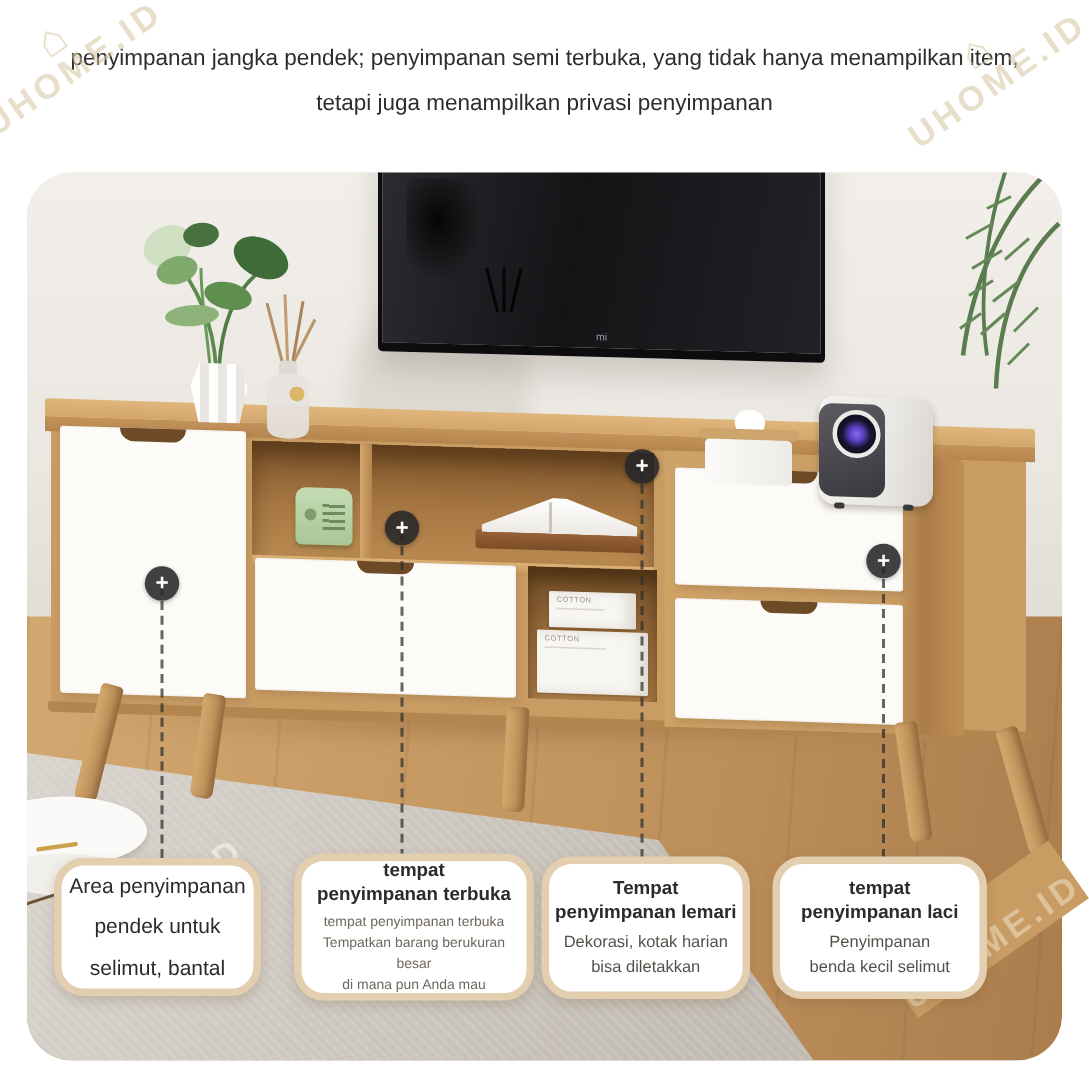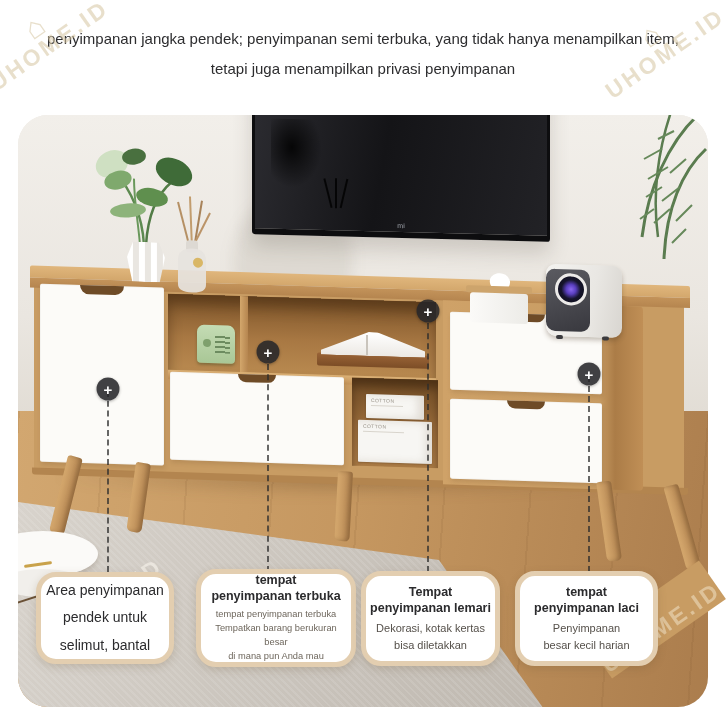--- a/index.html
+++ b/index.html
@@ -349,21 +349,21 @@
 <div class="card card-2" style="left:196px;top:569px;width:160px;height:98px;">
   <div class="card-title pre">tempat
 penyimpanan terbuka</div>
   <div class="card-body pre">tempat penyimpanan terbuka
 Tempatkan barang berukuran besar
 di mana pun Anda mau</div>
 </div>
 <div class="card card-3" style="left:361px;top:571px;width:139px;height:95px;">
   <div class="card-title pre">Tempat
 penyimpanan lemari</div>
-  <div class="card-body pre">Dekorasi, kotak kertas
+  <div class="card-body pre">Dekorasi, kotak harian
 bisa diletakkan</div>
 </div>
 <div class="card card-4" style="left:515px;top:571px;width:143px;height:95px;">
   <div class="card-title pre">tempat
 penyimpanan laci</div>
   <div class="card-body pre">Penyimpanan
-besar kecil harian</div>
+benda kecil selimut</div>
 </div>
 
 </body></html>

